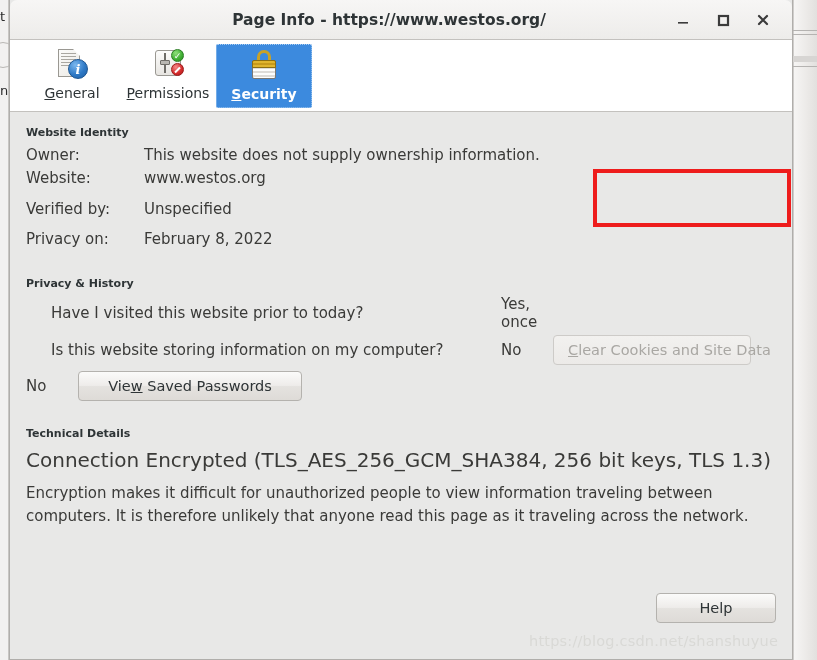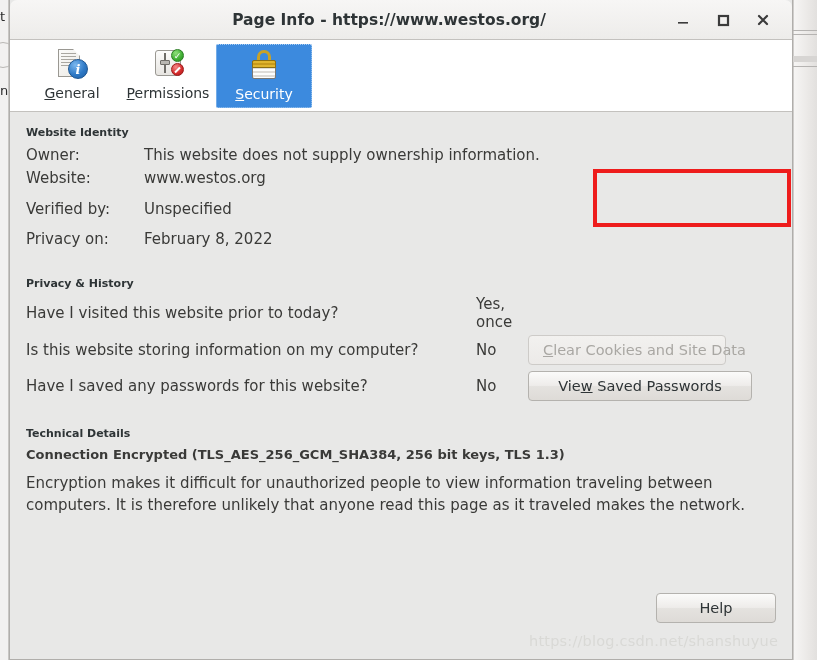--- a/index.html
+++ b/index.html
@@ -79,21 +79,21 @@
     padding-top: 4px; gap: 3px; cursor: default; position: relative;
   }
   .tab.selected {
     background: #3c8ade;
     border: 1px dotted #a9cdf2;
     border-radius: 2px;
   }
   .tab-label {
     font-size: 14px; color: #2e3436; white-space: nowrap;
   }
-  .tab.selected .tab-label { color: #ffffff; }
+  .tab.selected .tab-label { color: #ffffff; font-weight: bold; }
   .tab-label u { text-decoration: underline; }
   .tab-icon { width: 34px; height: 34px; position: relative; }
 
   
   .ic-doc-page {
     position: absolute; left: 3px; top: 1px; width: 22px; height: 28px;
     background: linear-gradient(135deg, #fbfbfa 0%, #eceae5 100%);
     border: 1px solid #9a9892;
   }
   .ic-doc-page::after {
@@ -163,25 +163,25 @@
   .row {
     display: flex; align-items: baseline;
     font-size: 15px; color: #3a3a38; line-height: 1.55;
   }
   .lbl { width: 118px; flex: 0 0 118px; }
   .val { flex: 1; }
   .qrow {
     display: flex; align-items: center; font-size: 15px; color: #3a3a38;
     min-height: 26px;
   }
-  .qtext { width: 450px; flex: 0 0 450px; }
+  .qtext { width: 450px; flex: 0 0 450px; margin-left: 25px; }
   .qans { width: 52px; flex: 0 0 52px; }
   .gap { height: 7px; }
   .gap-lg { height: 14px; }
-  .tech-line { font-size: 13px; color: #3a3a38; line-height: 1.5; font-weight: bold; }
+  .tech-line { font-size: 20px; color: #3a3a38; line-height: 1.5; }
   .tech-para { font-size: 15px; color: #3a3a38; line-height: 1.52; margin-top: 7px; }
 
   
   .btn {
     background: linear-gradient(to bottom, #fbfbfa 0%, #eeecea 48%, #e4e2df 52%, #dedbd7 100%);
     border: 1px solid #b4b2ae;
     border-radius: 4px;
     font-size: 14.5px; color: #2e3436;
     padding: 6px 14px;
     font-family: inherit;
@@ -336,28 +336,27 @@
       <div class="qans">Yes, once</div>
     </div>
 
     <div class="qrow" style="margin-top:4px">
       <div class="qtext">Is this website storing information on my computer?</div>
       <div class="qans">No</div>
       <button class="btn btn-clear-cookies disabled"><u>C</u>lear Cookies and Site Data</button>
     </div>
 
     <div class="qrow" style="margin-top:6px">
-      <div class="qtext">Have I saved any passwords for this website?</div>
       <div class="qans">No</div>
       <button class="btn btn-view-pw">Vie<u>w</u> Saved Passwords</button>
     </div>
 
     <div class="gap-lg"></div>
 
     <div class="section-title" style="margin-top:12px">Technical Details</div>
     <div class="tech-line">Connection Encrypted (TLS_AES_256_GCM_SHA384, 256 bit keys, TLS 1.3)</div>
-    <div class="tech-para">Encryption makes it difficult for unauthorized people to view information traveling between computers. It is therefore unlikely that anyone read this page as it traveled makes the network.</div>
+    <div class="tech-para">Encryption makes it difficult for unauthorized people to view information traveling between computers. It is therefore unlikely that anyone read this page as it traveling across the network.</div>
 
     <button class="btn btn-help">Help</button>
     <div class="watermark">https://blog.csdn.net/shanshuyue</div>
 
   </div>
 </div>
 
 </body></html>

